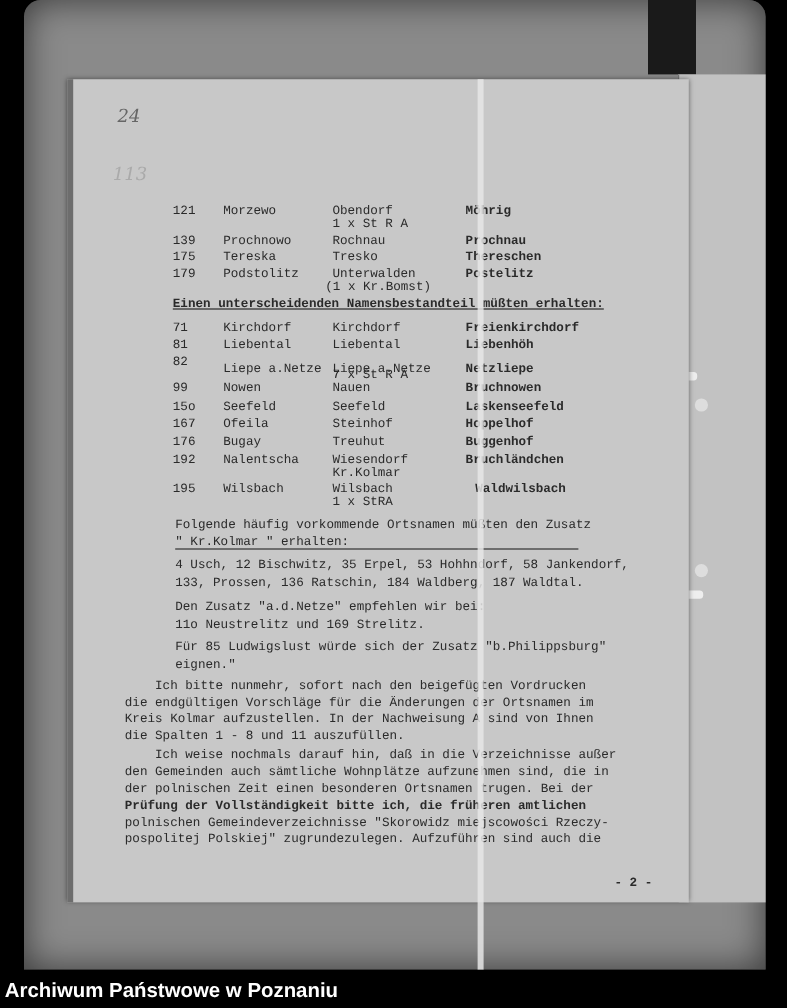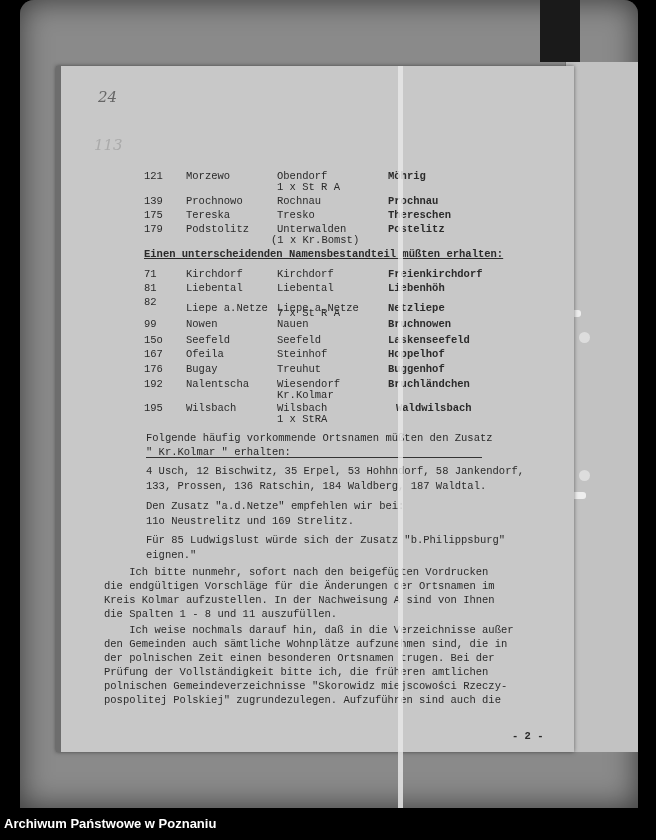--- a/index.html
+++ b/index.html
@@ -40,21 +40,21 @@
   .c-new { position:absolute; left:332px;font-weight:bold; }
   .heading-u { position:absolute; left:88px; text-decoration:underline; font-weight:bold; white-space:nowrap;font-family:Liberation Mono, monospace; }
   .para { position:absolute; left:48px; width:460px; white-space:pre; }
   .rule { position:absolute; height:1px; background:#333; }
   .pageno { position:absolute; left:456px; top:620px; font-weight:bold; }
   .holes .hole { position:absolute; width:11px; height:11px; border-radius:50%; background:#777; }
   .holes .hole.light { background:#ddd; }
   .tab { position:absolute; width:36px; height:7px; background:#eee; border-radius:3px; }
   .footer {
     position:absolute; left:4px; top:816px; color:#fff; font-family:"Liberation Sans", sans-serif;
-    font-size:13px; font-weight:bold;
+    font-size:17px; font-weight:bold;
   }
 </style>
 </head>
 <body>
 
 <div class="backing"></div>
 <div class="binder-strip"></div>
 <div class="right-sheet"></div>
 
 <div class="holes">
@@ -174,21 +174,21 @@
     <div class="para" style="top:439px;left:90px;">eignen."</div>
 
     <div class="para" style="top:456px;">    Ich bitte nunmehr, sofort nach den beigefügten Vordrucken</div>
     <div class="para" style="top:470px;">die endgültigen Vorschläge für die Änderungen der Ortsnamen im</div>
     <div class="para" style="top:484px;">Kreis Kolmar aufzustellen. In der Nachweisung A sind von Ihnen</div>
     <div class="para" style="top:498px;">die Spalten 1 - 8 und 11 auszufüllen.</div>
 
     <div class="para" style="top:514px;">    Ich weise nochmals darauf hin, daß in die Verzeichnisse außer</div>
     <div class="para" style="top:528px;">den Gemeinden auch sämtliche Wohnplätze aufzunehmen sind, die in</div>
     <div class="para" style="top:542px;">der polnischen Zeit einen besonderen Ortsnamen trugen. Bei der</div>
-    <div class="para" style="top:556px;">Prüfung der Vollständigkeit bitte ich, die früheren amtlichen</div>
+    <div class="para" style="top:556px;font-weight:bold;">Prüfung der Vollständigkeit bitte ich, die früheren amtlichen</div>
     <div class="para" style="top:570px;">polnischen Gemeindeverzeichnisse "Skorowidz miejscowości Rzeczy-</div>
     <div class="para" style="top:584px;">pospolitej Polskiej" zugrundezulegen. Aufzuführen sind auch die</div>
 
     <div class="pageno">- 2 -</div>
   </div>
 </div>
 
 <div class="crease"></div>
 
 <div class="footer">Archiwum Państwowe w Poznaniu</div>

